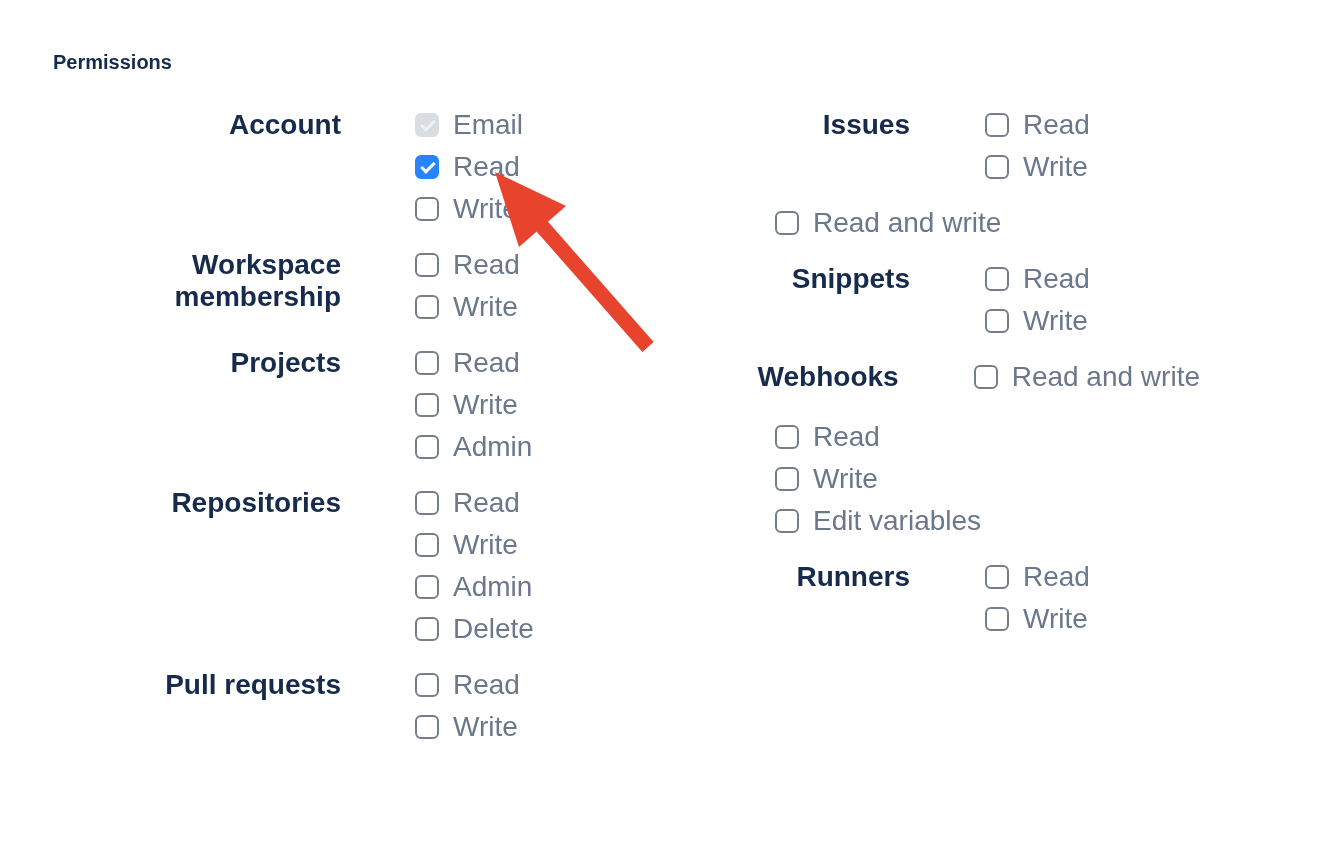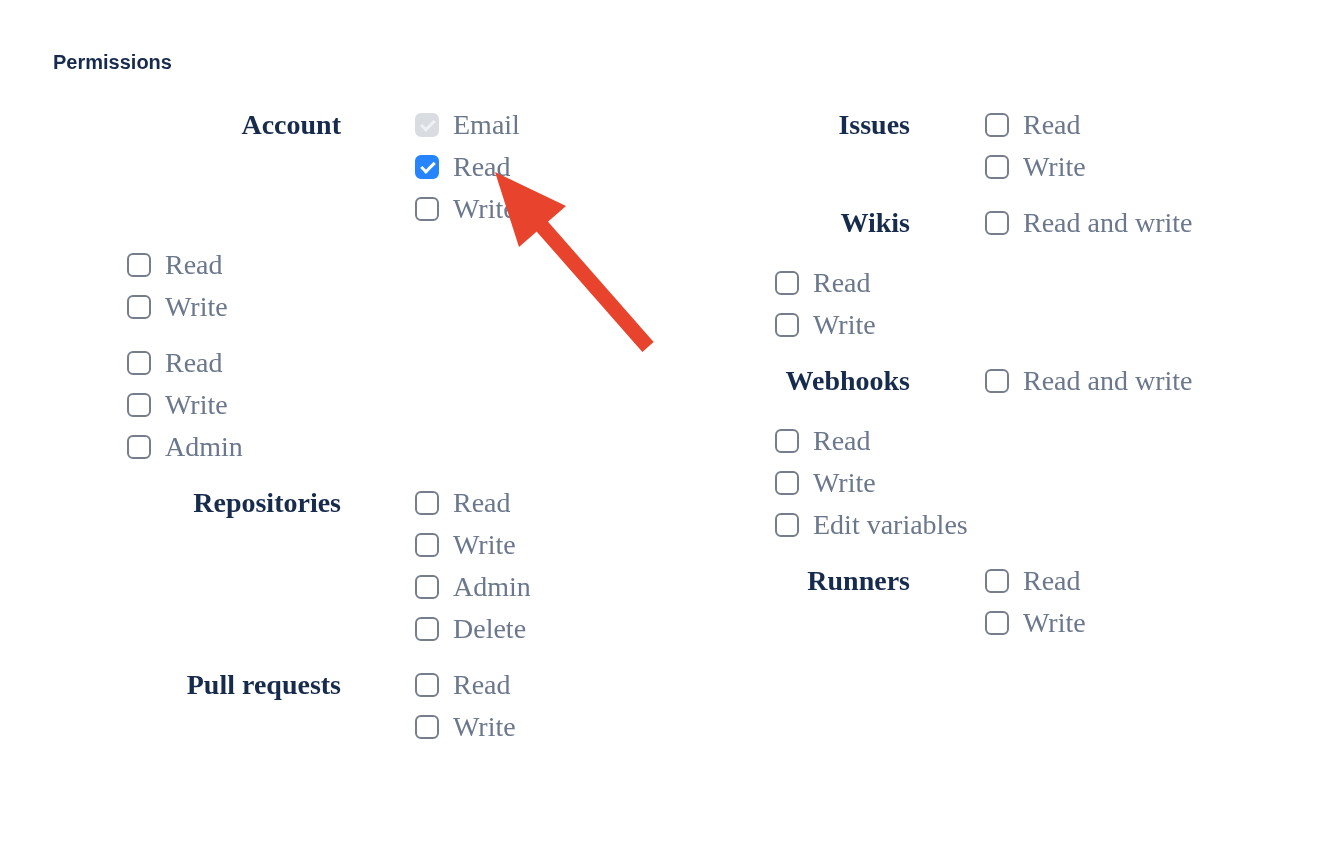--- a/index.html
+++ b/index.html
@@ -31,21 +31,20 @@
     margin-top:33px;
     padding-left:53px;
   }
   .col{display:flex;flex-direction:column;}
   .col-left{width:567px;}
   .col-right{margin-left:80px;width:500px;}
   .perm-group{
     display:flex;
     align-items:flex-start;
     margin-bottom:32px;
-    font-family:Liberation Serif, serif;
   }
   .perm-group:last-child{margin-bottom:0;}
   .group-label{
     font-size:28px;
     font-weight:700;
     color:var(--navy);
     line-height:32px;
     text-align:right;
     margin-top:-4px;
   }
@@ -128,33 +127,35 @@
           <span class="option-label">Read</span>
         </label>
         <label class="option">
           <span class="checkbox"></span>
           <span class="option-label">Write</span>
         </label>
       </div>
     </div>
 
     <div class="perm-group">
-      <div class="options">
-        <label class="option">
-          <span class="checkbox"></span>
-          <span class="option-label">Read</span>
-        </label>
-        <label class="option">
-          <span class="checkbox"></span>
-          <span class="option-label">Write</span>
-        </label>
-      </div>
-    </div>
-
-    <div class="perm-group">
+      <div class="group-label">Workspace membership</div>
+      <div class="options">
+        <label class="option">
+          <span class="checkbox"></span>
+          <span class="option-label">Read</span>
+        </label>
+        <label class="option">
+          <span class="checkbox"></span>
+          <span class="option-label">Write</span>
+        </label>
+      </div>
+    </div>
+
+    <div class="perm-group">
+      <div class="group-label">Projects</div>
       <div class="options">
         <label class="option">
           <span class="checkbox"></span>
           <span class="option-label">Read</span>
         </label>
         <label class="option">
           <span class="checkbox"></span>
           <span class="option-label">Write</span>
         </label>
         <label class="option">
@@ -212,30 +213,30 @@
           <span class="option-label">Read</span>
         </label>
         <label class="option">
           <span class="checkbox"></span>
           <span class="option-label">Write</span>
         </label>
       </div>
     </div>
 
     <div class="perm-group">
-      <div class="group-label">Wikis</div>
       <div class="options">
         <label class="option">
           <span class="checkbox"></span>
           <span class="option-label">Read and write</span>
         </label>
       </div>
     </div>
 
     <div class="perm-group">
+      <div class="group-label">Snippets</div>
       <div class="options">
         <label class="option">
           <span class="checkbox"></span>
           <span class="option-label">Read</span>
         </label>
         <label class="option">
           <span class="checkbox"></span>
           <span class="option-label">Write</span>
         </label>
       </div>

